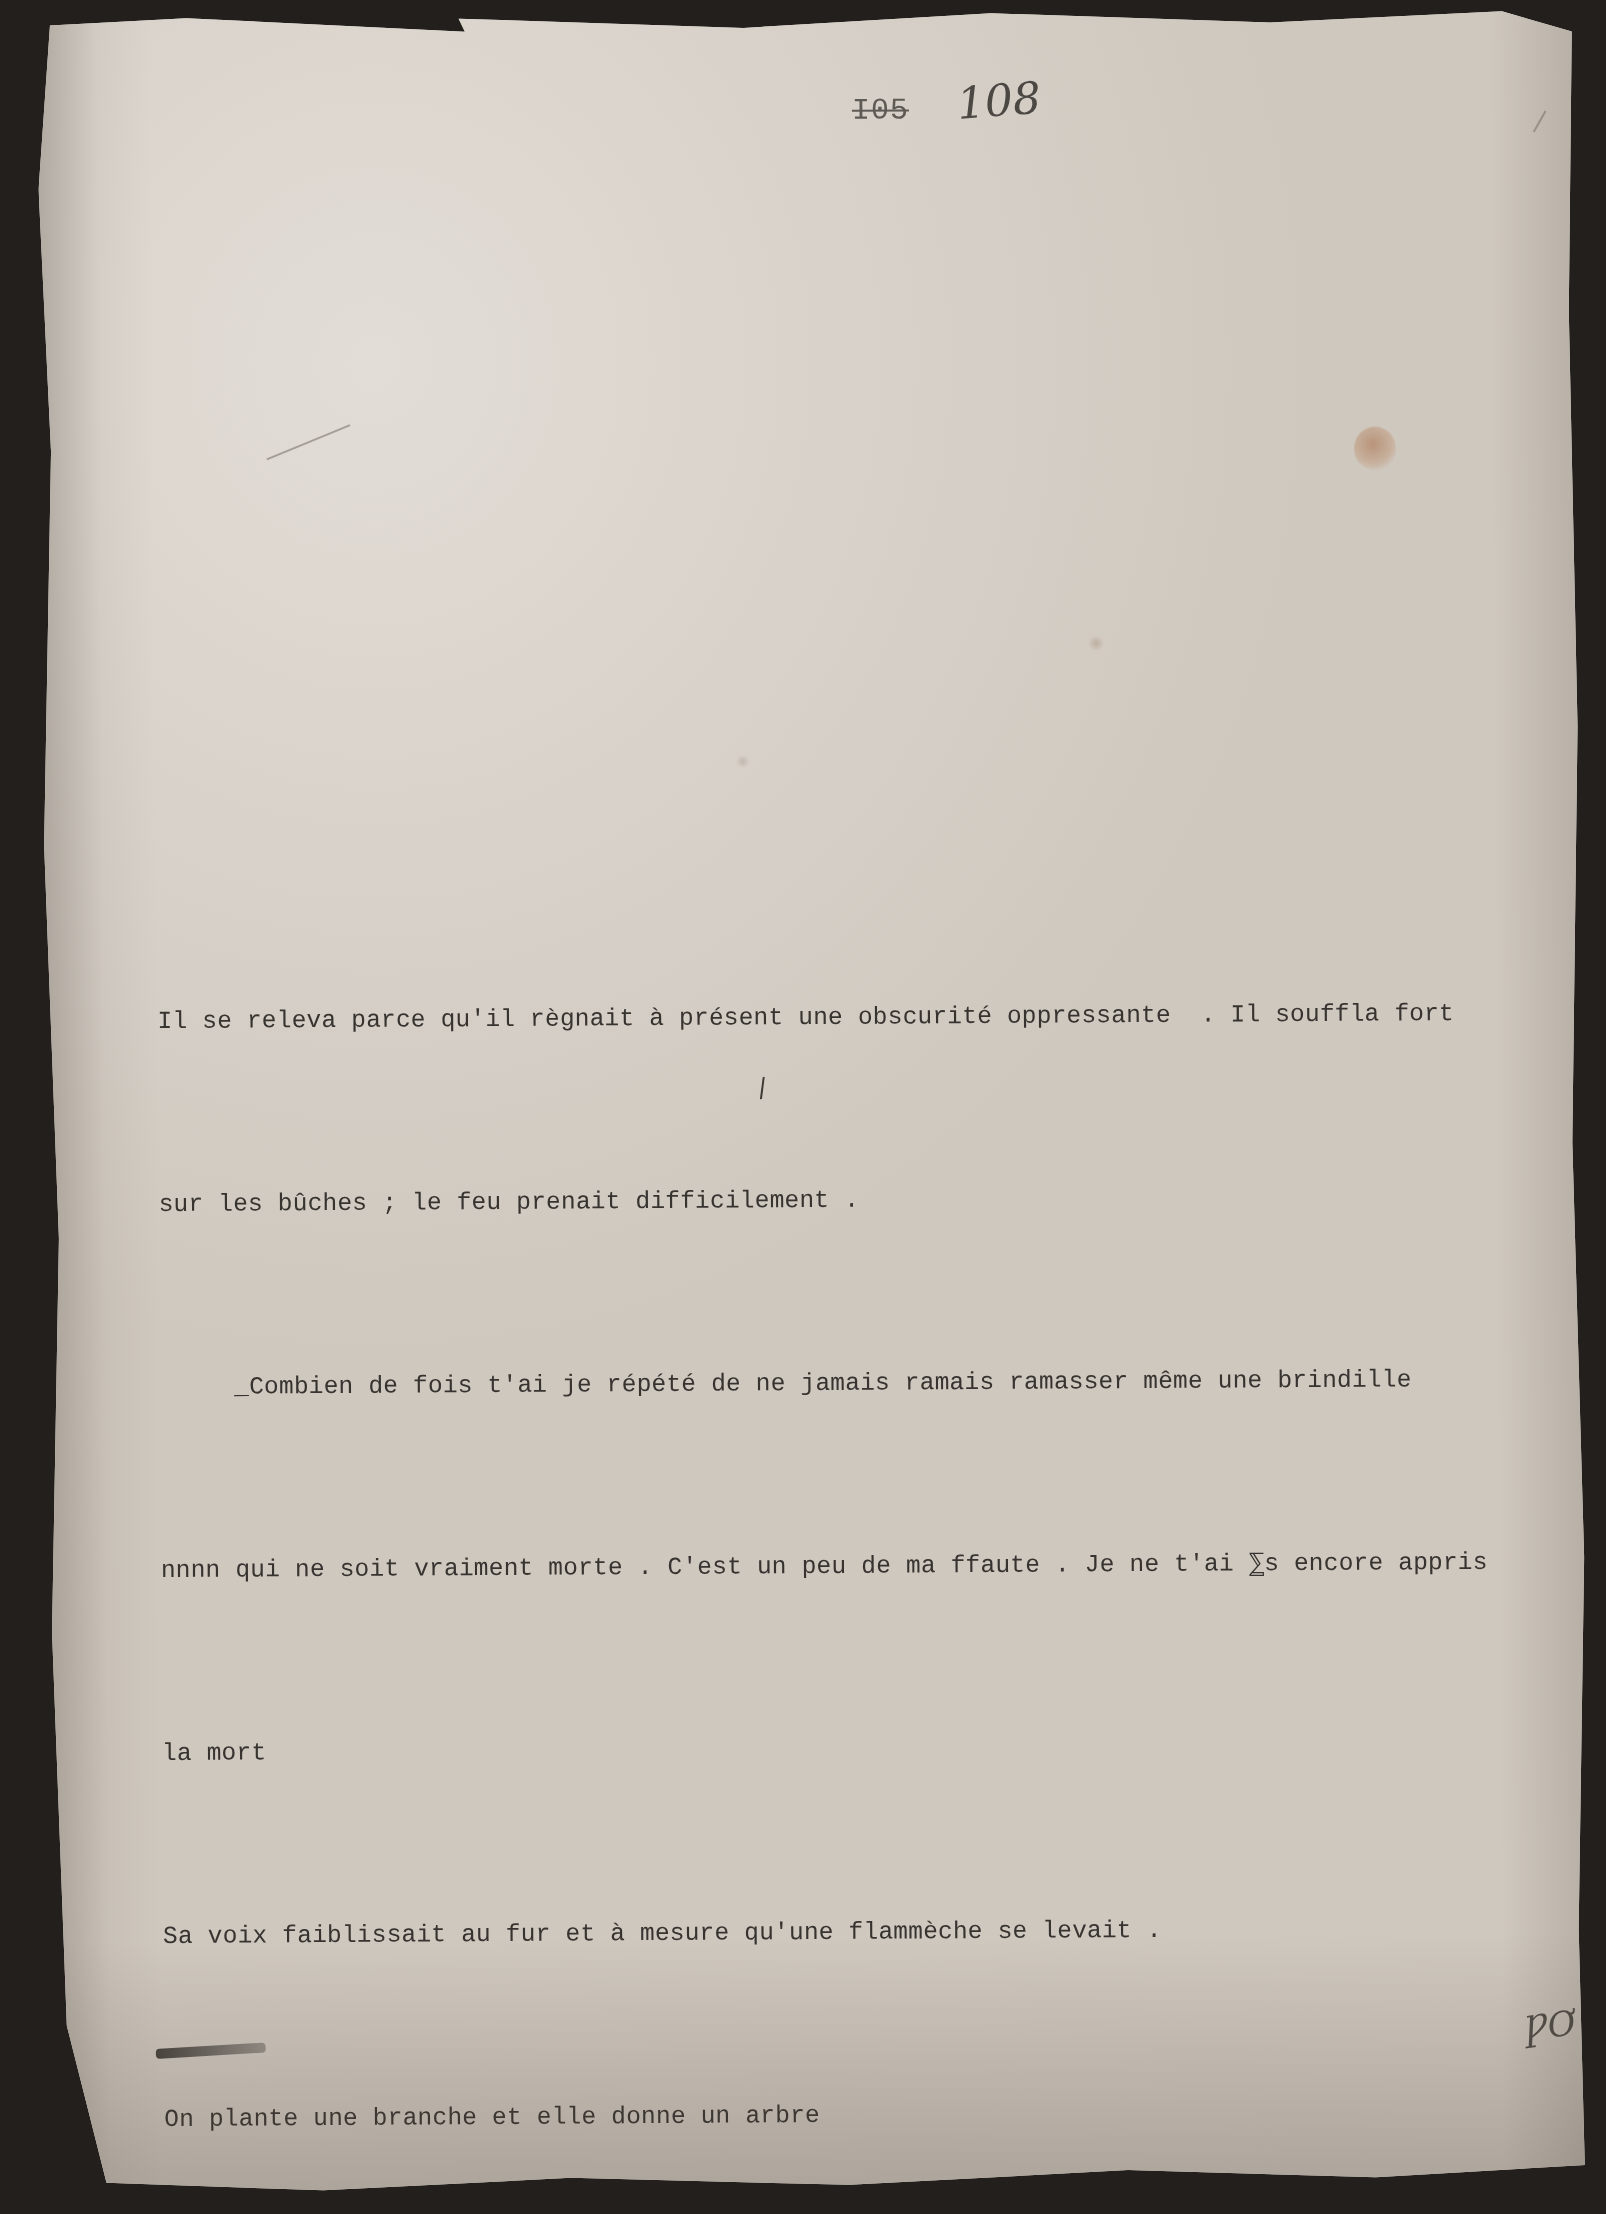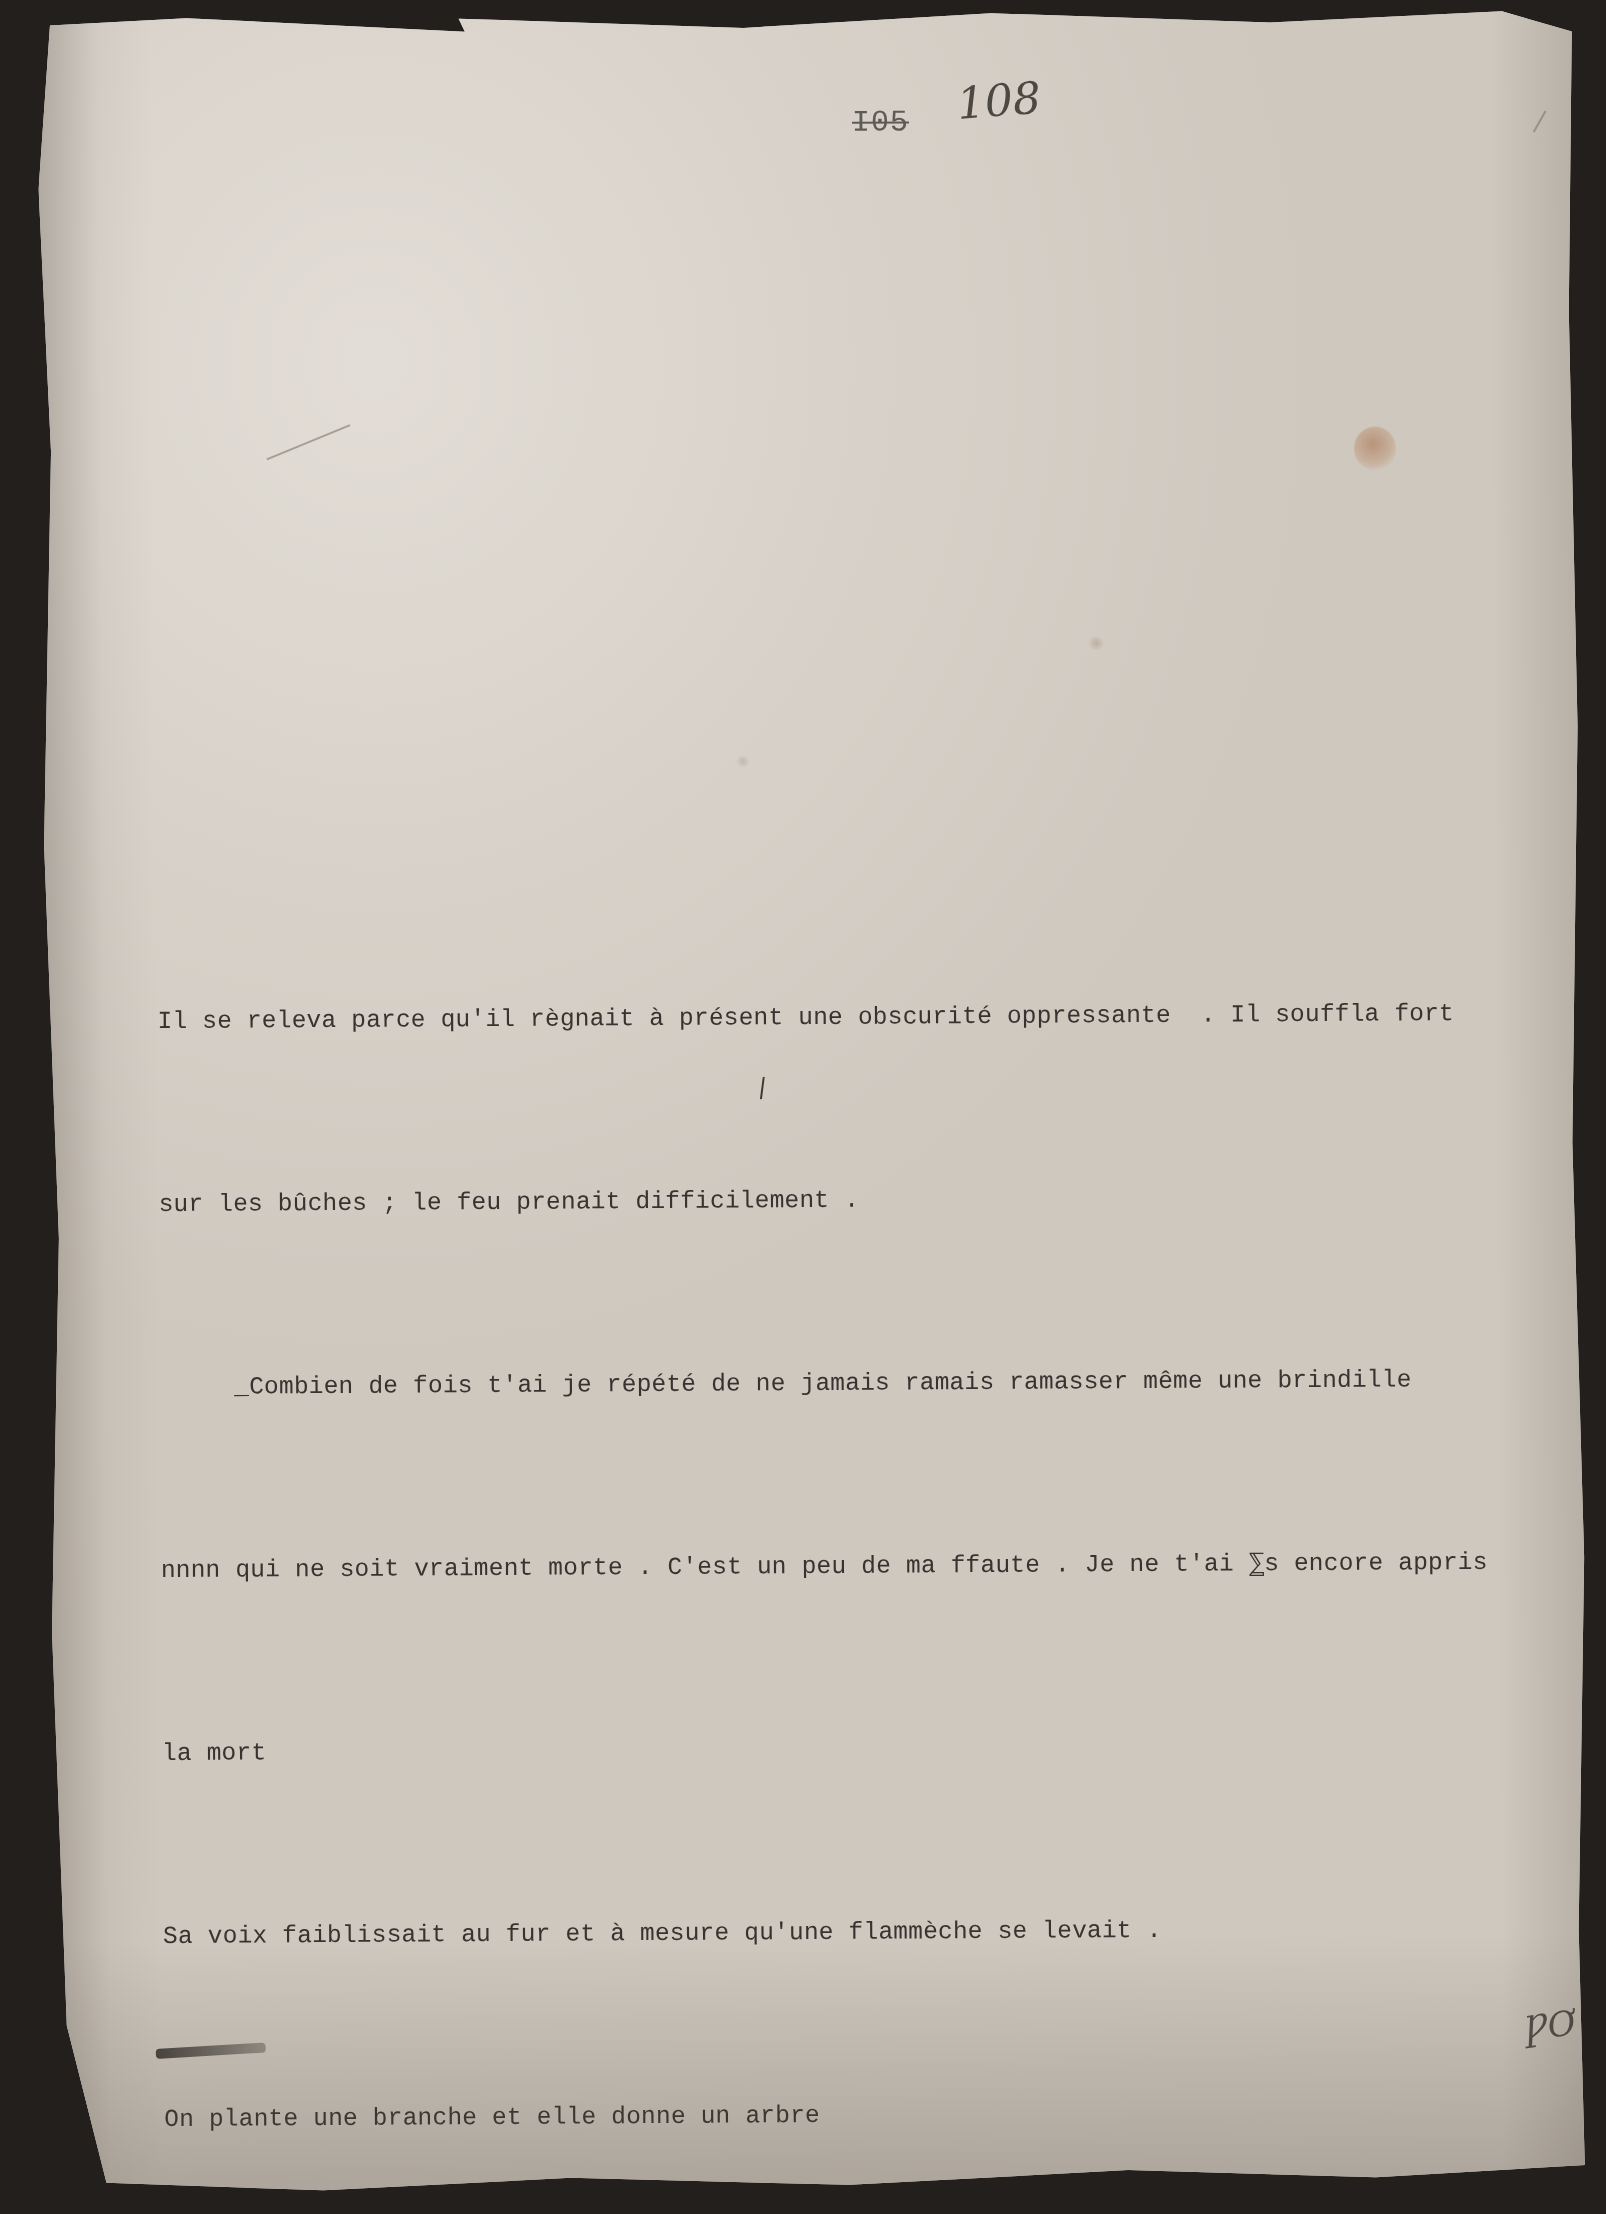--- a/index.html
+++ b/index.html
@@ -84,21 +84,20 @@
   #pagenum-typed {
     position: absolute;
     left: 0; top: 22px;
     font-family: "Liberation Mono", monospace;
     font-size: 30px;
     letter-spacing: 1px;
     color: #4a4641;
     text-decoration: line-through;
     text-decoration-thickness: 2px;
     opacity: 0.85;
-    margin-top: 12px;
   }
   #pagenum-hand {
     position: absolute;
     left: 105px; top: 4px;
     font-family: "DejaVu Serif", serif;
     font-size: 44px;
     font-style: italic;
     color: #3d3a36;
     opacity: 0.9;
     transform: rotate(-4deg);

